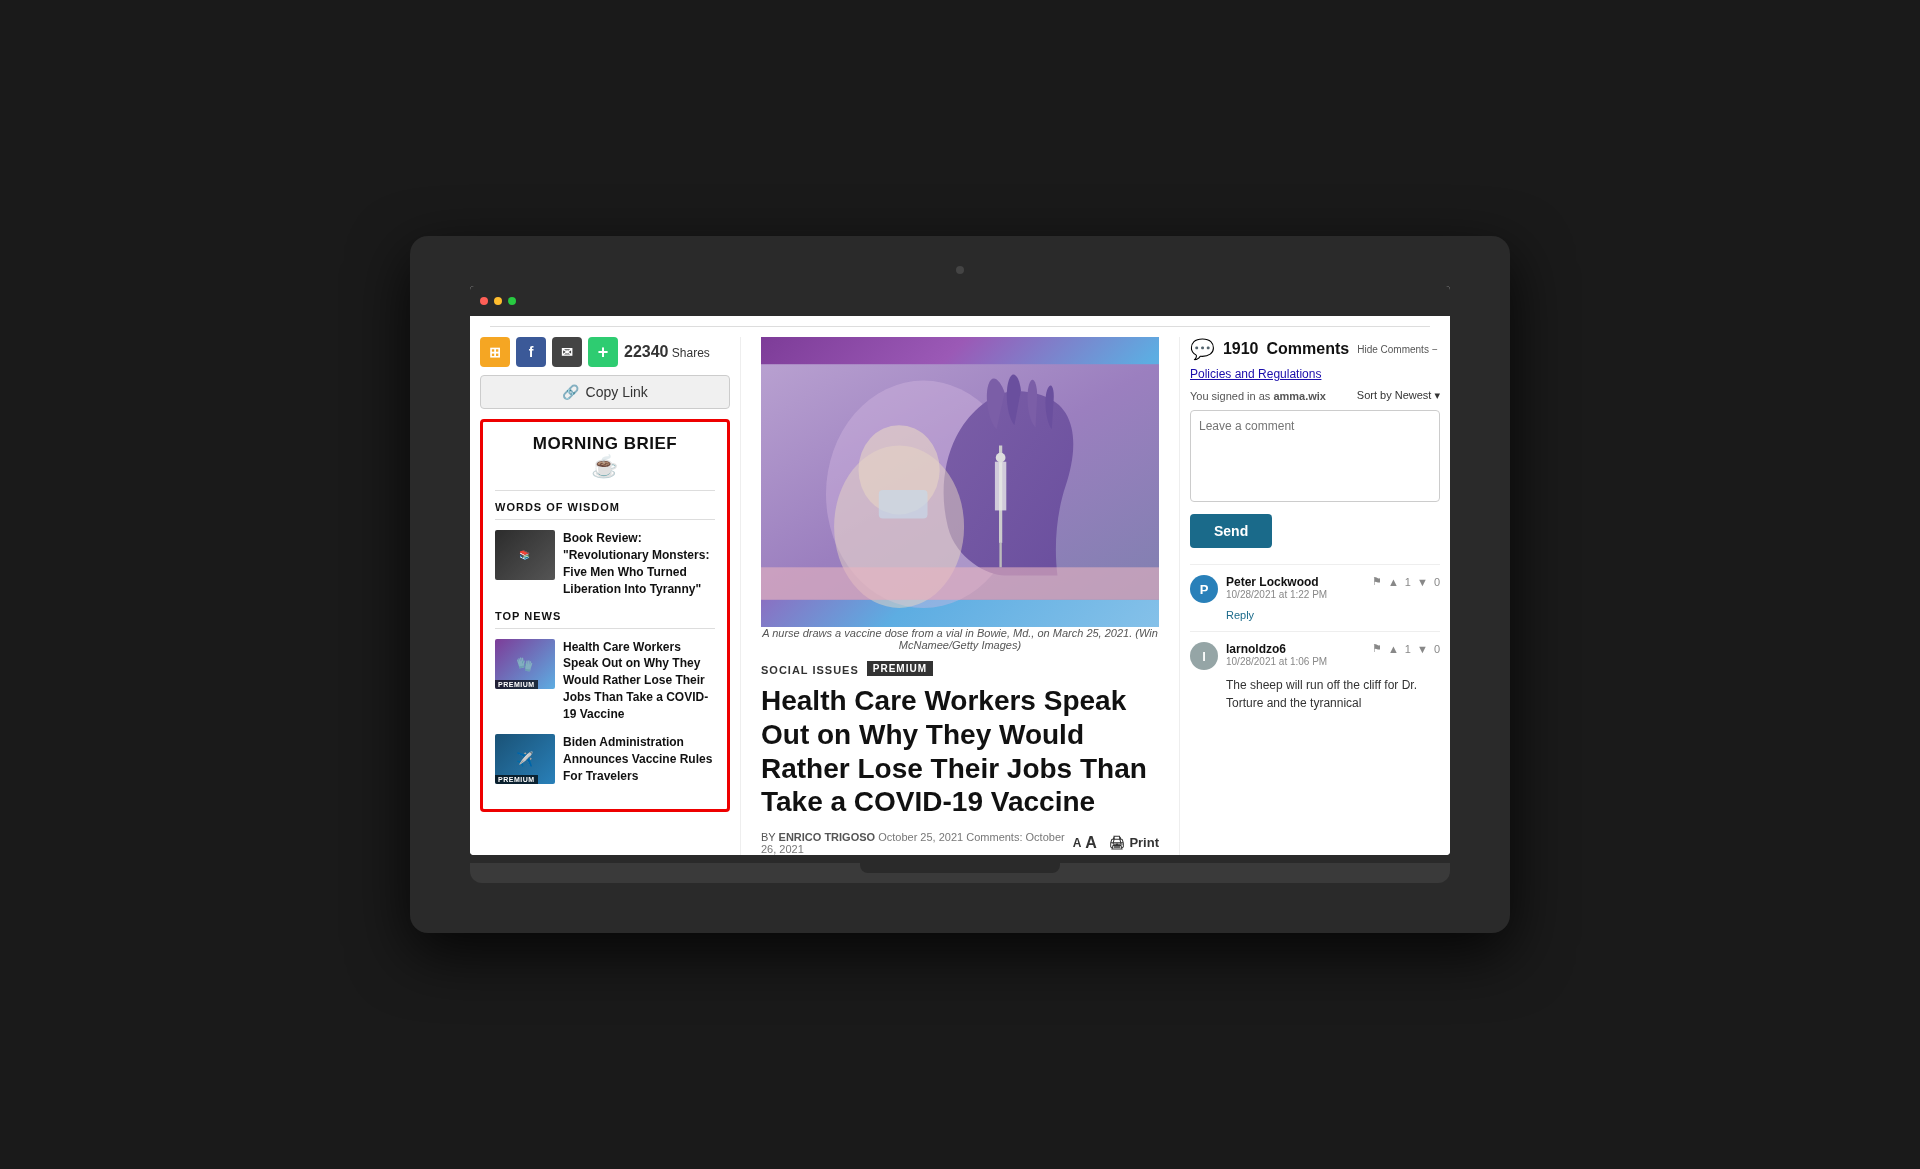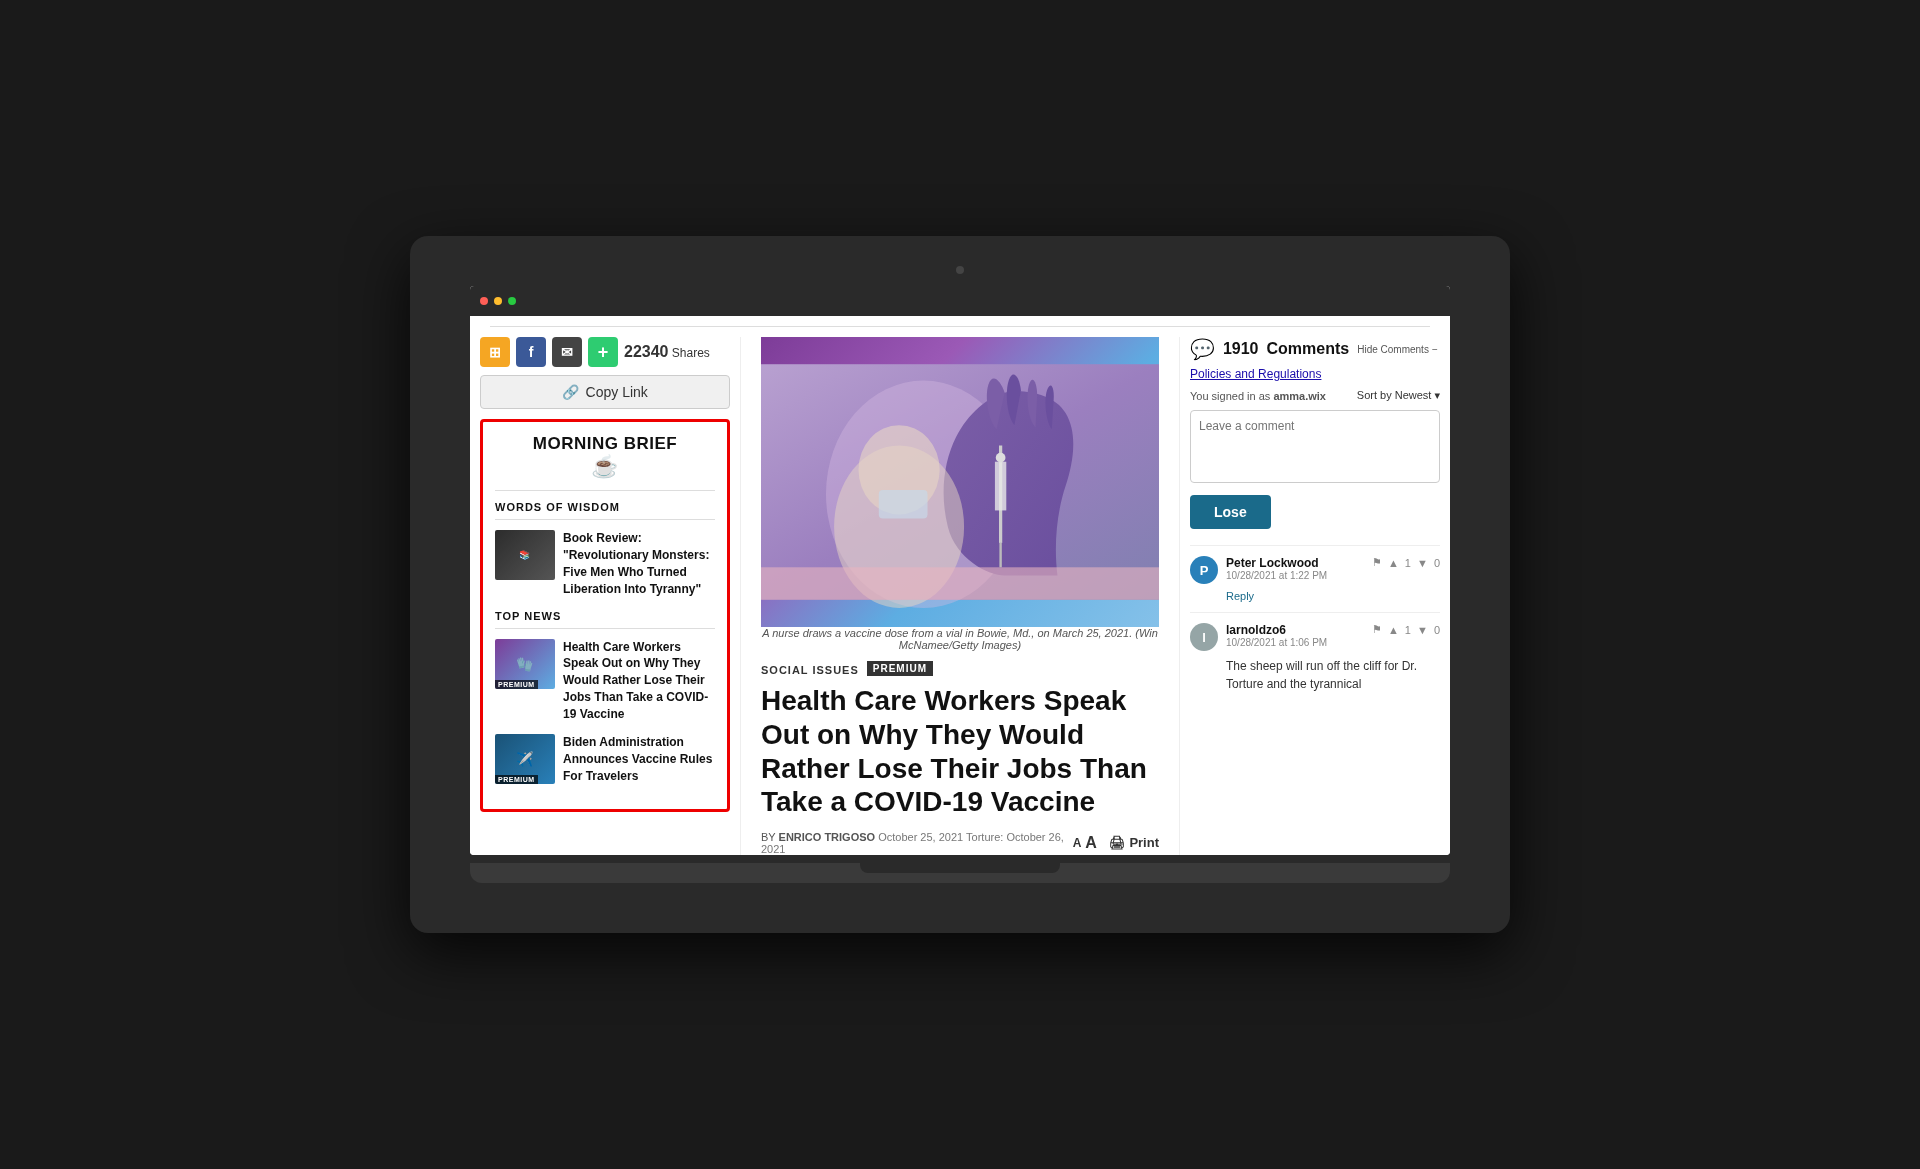--- a/index.html
+++ b/index.html
@@ -362,21 +362,21 @@
       cursor: pointer;
     }
 
     .comment-input {
       width: 100%;
       border: 1px solid #ccc;
       border-radius: 4px;
       padding: 8px;
       font-size: 12px;
       color: #999;
-      height: 73px;
+      height: 92px;
       resize: none;
       margin-bottom: 8px;
       font-family: Arial, sans-serif;
     }
 
     .send-btn {
       background: #1a6a8a;
       color: #fff;
       border: none;
       border-radius: 4px;
@@ -579,21 +579,21 @@
           </div>
 
           <h1 class="article-headline">Health Care Workers Speak Out on Why They Would Rather Lose Their Jobs Than Take a COVID-19 Vaccine</h1>
 
           <div class="article-byline">
             <div class="byline-left">
               <span>BY</span>
               <span class="byline-author">ENRICO TRIGOSO</span>
               <span class="byline-date">
                 <span>October 25, 2021</span>
-                <span>Torture:</span>
+                <span>Comments:</span>
                 <span>October 26, 2021</span>
               </span>
             </div>
             <div class="byline-right">
               <div class="font-size-control">
                 <span class="font-a-small">A</span>
                 <span class="font-a-large">A</span>
               </div>
               <div class="print-btn">
                 <span>🖨</span>
@@ -624,21 +624,21 @@
             <span class="sort-btn">
               <span>Sort by</span>
               <span>Newest</span>
               <span> ▾</span>
             </span>
           </div>
 
           <textarea class="comment-input" placeholder="Leave a comment" style=""></textarea>
 
           <button class="send-btn">
-            <span>Lose</span>
+            <span>Send</span>
           </button>
 
           
           <div class="comment-item">
             <div class="comment-header">
               <div class="comment-avatar avatar-blue">
                 <span>P</span>
               </div>
               <div class="comment-meta">
                 <div class="comment-author">Peter Lockwood</div>

